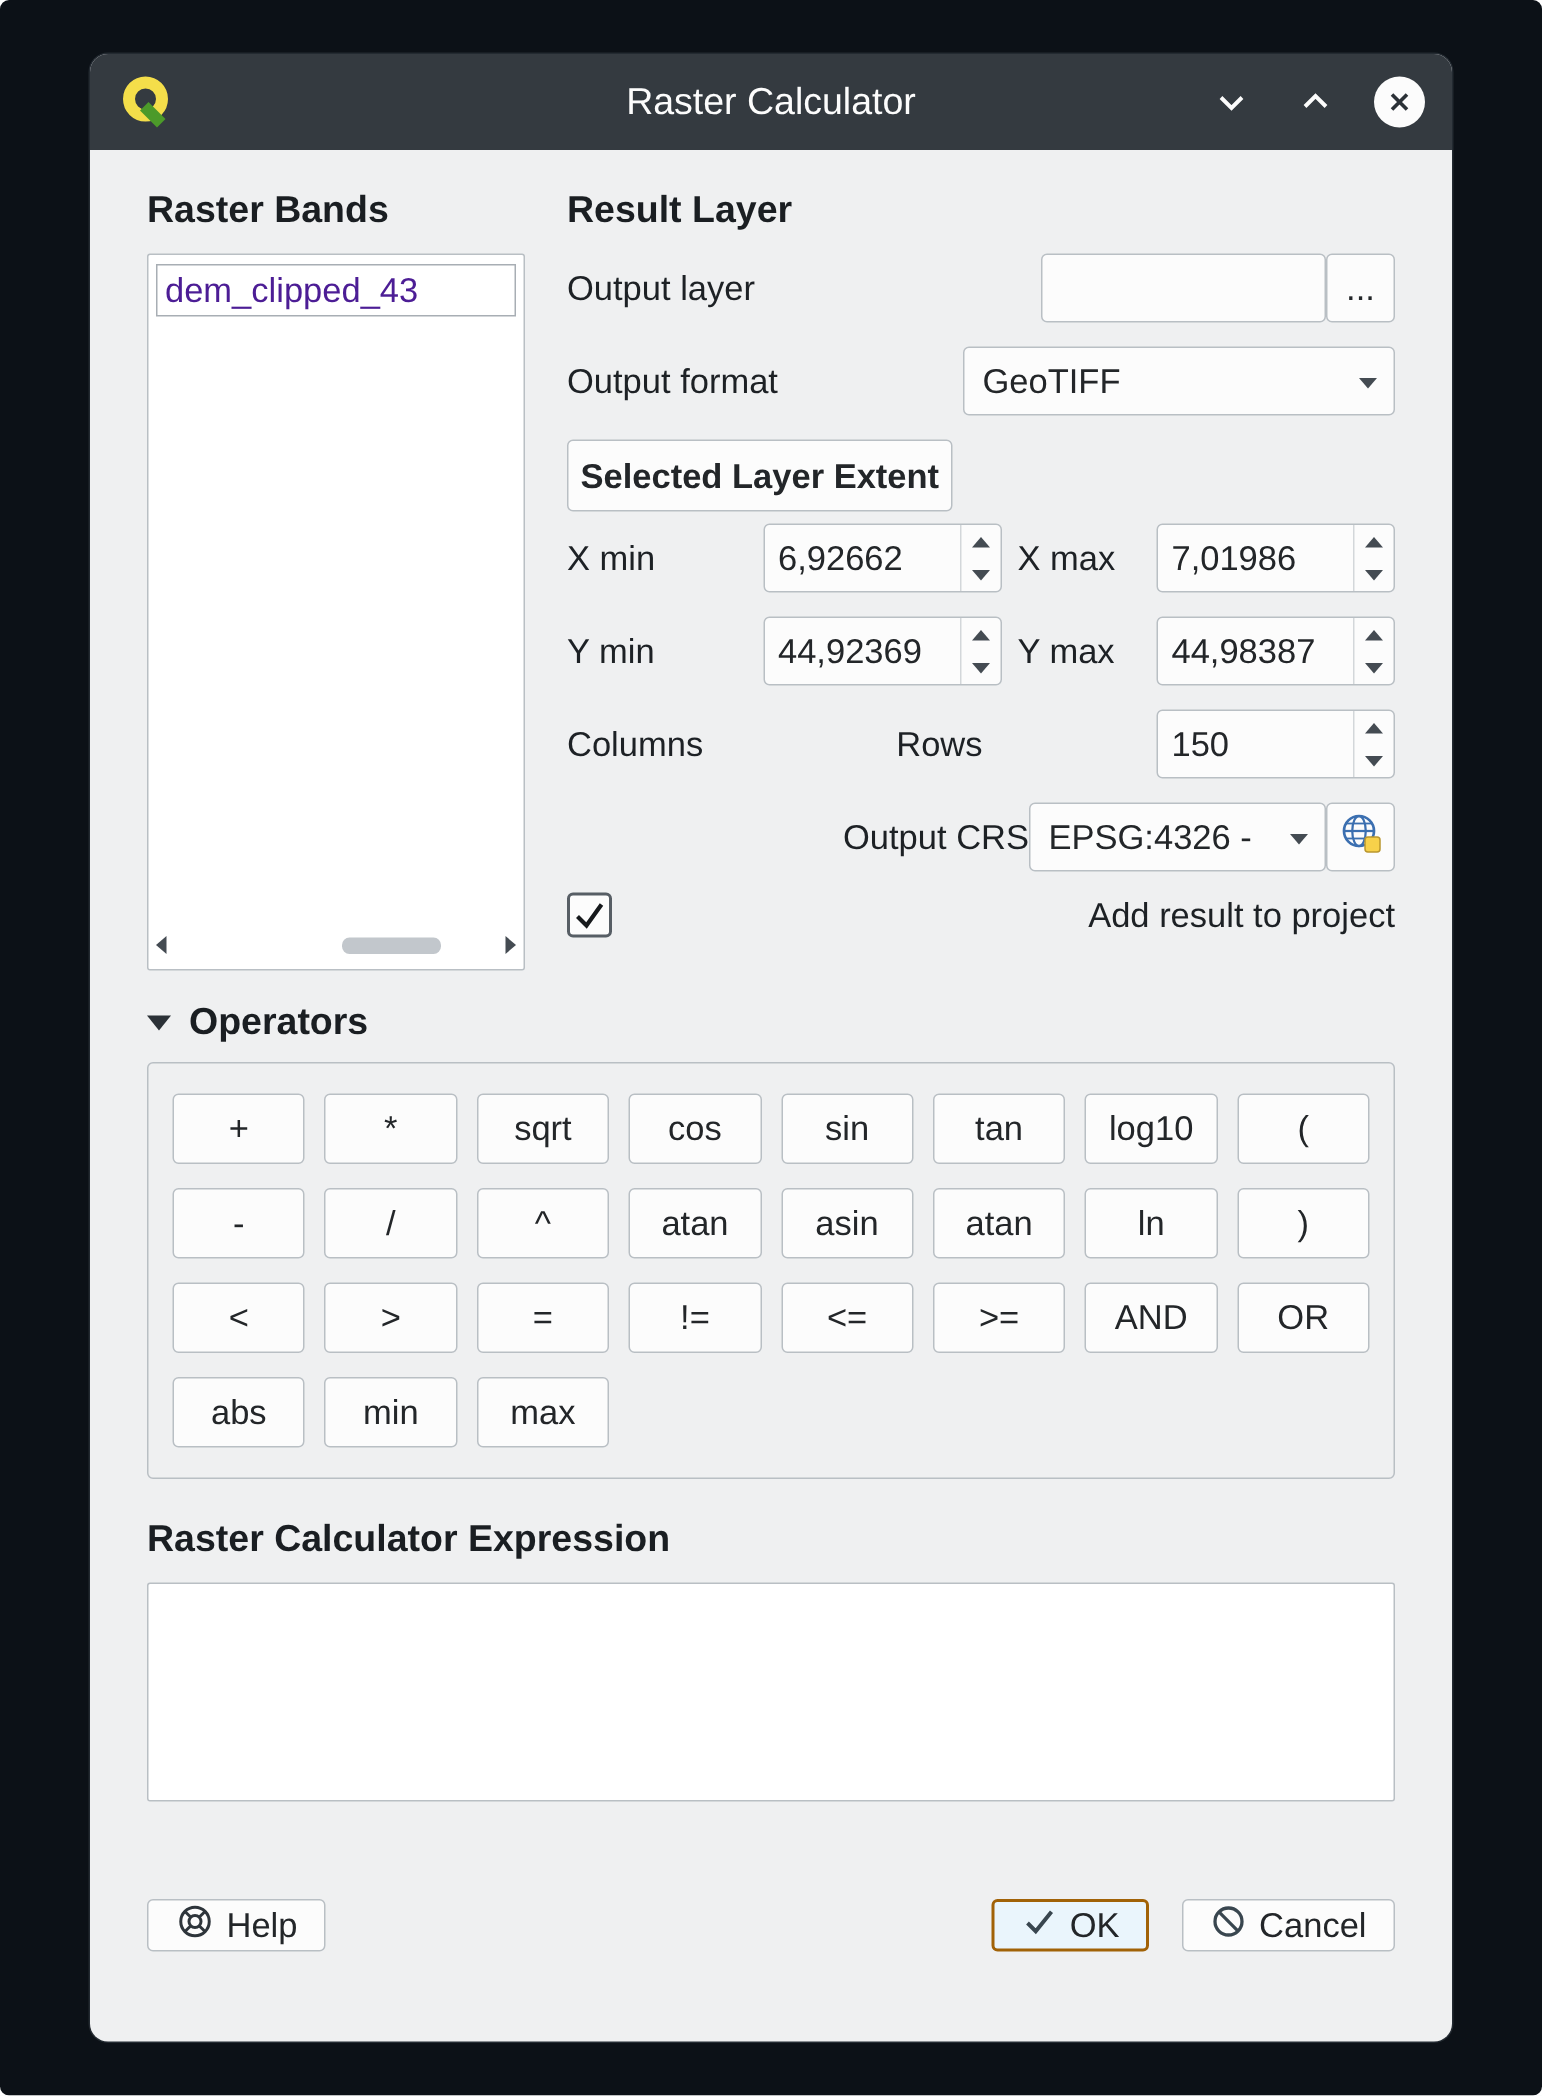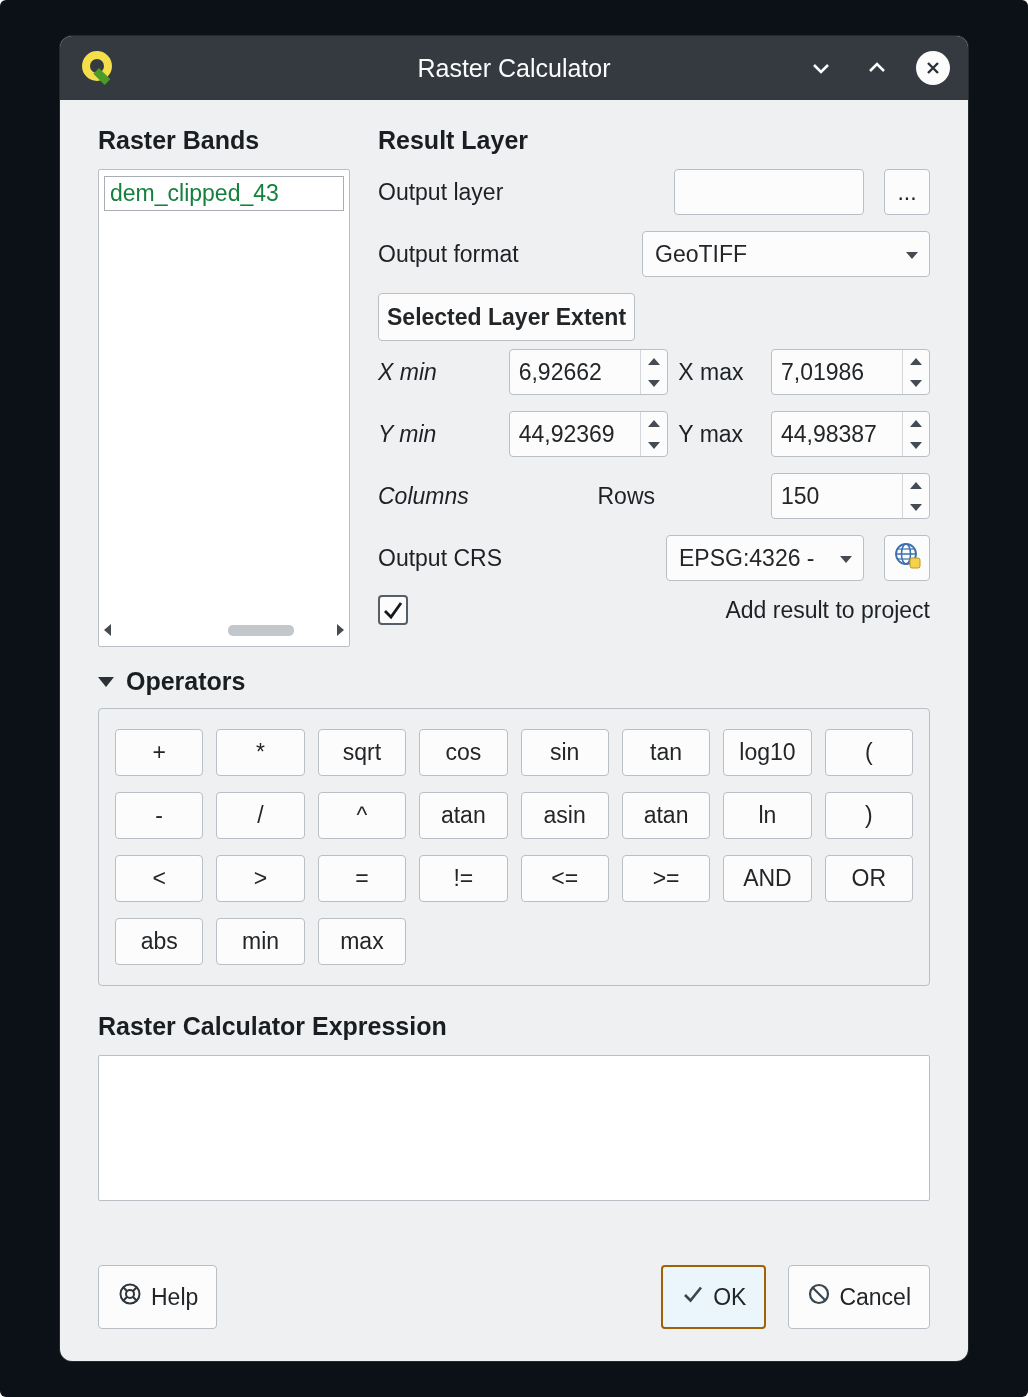--- a/index.html
+++ b/index.html
@@ -49,34 +49,34 @@
   .left-col { width: 252px; flex: none; }
   .right-col { flex: 1; }
 
   .list-box {
     margin-top: 14px; height: 478px;
     background: #ffffff;
     border: 1px solid #b9bfc4; border-radius: 2px;
     position: relative; padding: 6px 5px;
   }
   .list-item {
-    font-size: 23px; color: #15803d;
+    font-size: 23px; color: #4c1d95;
     padding: 3px 5px; white-space: nowrap; overflow: hidden;
     border: 1px solid #a8aeb4;
   }
   .hscroll {
     position: absolute; left: 5px; right: 5px; bottom: 5px; height: 22px;
     display: flex; align-items: center; gap: 4px;
   }
   .h-track { flex: 1; position: relative; height: 21px; }
   .h-thumb { position: absolute; left: 52%; width: 30%; top: 5px; height: 11px; background: #c2c7cc; border-radius: 5px; }
 
   
   .form { margin-top: 14px; font-size: 23px; }
-  .row { display: flex; align-items: center; gap: 20px; margin-bottom: 16px; }
+  .row { display: flex; align-items: center; gap: 0; margin-bottom: 16px; }
   .lbl { color: #1d2125; }
   .grow { flex: 1; }
   .text-input {
     width: 190px; height: 46px;
     background: #fcfcfc; border: 1px solid #b9bfc4; border-radius: 4px;
     font-family: "Liberation Sans", sans-serif; font-size: 23px; padding: 0 10px;
   }
   .btn {
     height: 46px; background: #fcfcfc;
     border: 1px solid #b9bfc4; border-radius: 4px;
@@ -90,21 +90,21 @@
     background: #fcfcfc; border: 1px solid #b9bfc4; border-radius: 4px;
     display: flex; align-items: center; padding: 0 36px 0 12px;
     white-space: nowrap; overflow: hidden; cursor: pointer;
   }
   .combo .tri-down { position: absolute; right: 11px; top: 20px; }
   .combo-format { width: 288px; }
   .combo-crs { width: 198px; }
   .extent-btn { padding: 0 8px; height: 48px; margin-bottom: 8px; font-weight: bold; }
 
   .pair { display: flex; align-items: center; justify-content: space-between; margin-bottom: 16px; }
-  .lbl1 { width: 128px; flex: none; font-style: italic; }
+  .lbl1 { width: 128px; flex: none; }
   .lbl2 { width: 90px; flex: none; margin-left: 8px; }
   .spin {
     width: 159px; height: 46px; flex: none;
     background: #fcfcfc; border: 1px solid #b9bfc4; border-radius: 4px;
     display: flex; overflow: hidden;
   }
   .spin-val { flex: 1; display: flex; align-items: center; padding: 0 2px 0 9px; font-size: 23px; white-space: nowrap; overflow: hidden; }
   .spin-btns { width: 27px; border-left: 1px solid #d3d7da; display: flex; flex-direction: column; }
   .spin-up, .spin-down { flex: 1; display: flex; align-items: center; justify-content: center; cursor: pointer; }
   .tri-up   { width: 0; height: 0; border-left: 6px solid transparent; border-right: 6px solid transparent; border-bottom: 7px solid #444b52; }
@@ -131,21 +131,21 @@
   
   .expr-heading { margin: 26px 0 14px 0; }
   .expr {
     width: 100%; height: 146px; resize: none;
     background: #ffffff; border: 1px solid #b9bfc4; border-radius: 2px;
     font-family: "Liberation Sans", sans-serif; font-size: 23px; padding: 8px;
   }
 
   
   .footer { display: flex; align-items: center; margin-top: 60px; }
-  .footer .btn { padding: 0 18px; height: 64px; gap: 8px; }
+  .footer .btn { padding: 0 18px; height: 35px; gap: 8px; }
   .spacer { flex: 1; }
   .ok-btn { background: #eaf5fc; border: 2px solid #a16207; }
   .cancel-btn { margin-left: 22px; }
 </style>
 </head>
 <body>
 
 <div class="frame">
   <div class="window">
 
@@ -283,21 +283,21 @@
                   <div class="spin-up">
                       <i class="tri-up"></i>
                     </div>
                   <div class="spin-down">
                       <i class="tri-down"></i>
                     </div>
                 </div>
               </div>
             </div>
 
-            <div class="row" style="margin-bottom:14px;">
+            <div class="row" style="margin-bottom:14px;text-align:right;">
               <span class="lbl grow">Output CRS</span>
               <div class="combo combo-crs">
                 <span>EPSG:4326 -</span>
                 <i class="tri-down"></i>
               </div>
               <button class="btn globe-btn">
                 <span>
                   <svg width="30" height="30" viewBox="0 0 30 30">
                     <circle cx="14" cy="14" r="10" fill="none" stroke="#3b6fb0" stroke-width="1.8"></circle>
                     <ellipse cx="14" cy="14" rx="4.5" ry="10" fill="none" stroke="#3b6fb0" stroke-width="1.5"></ellipse>

